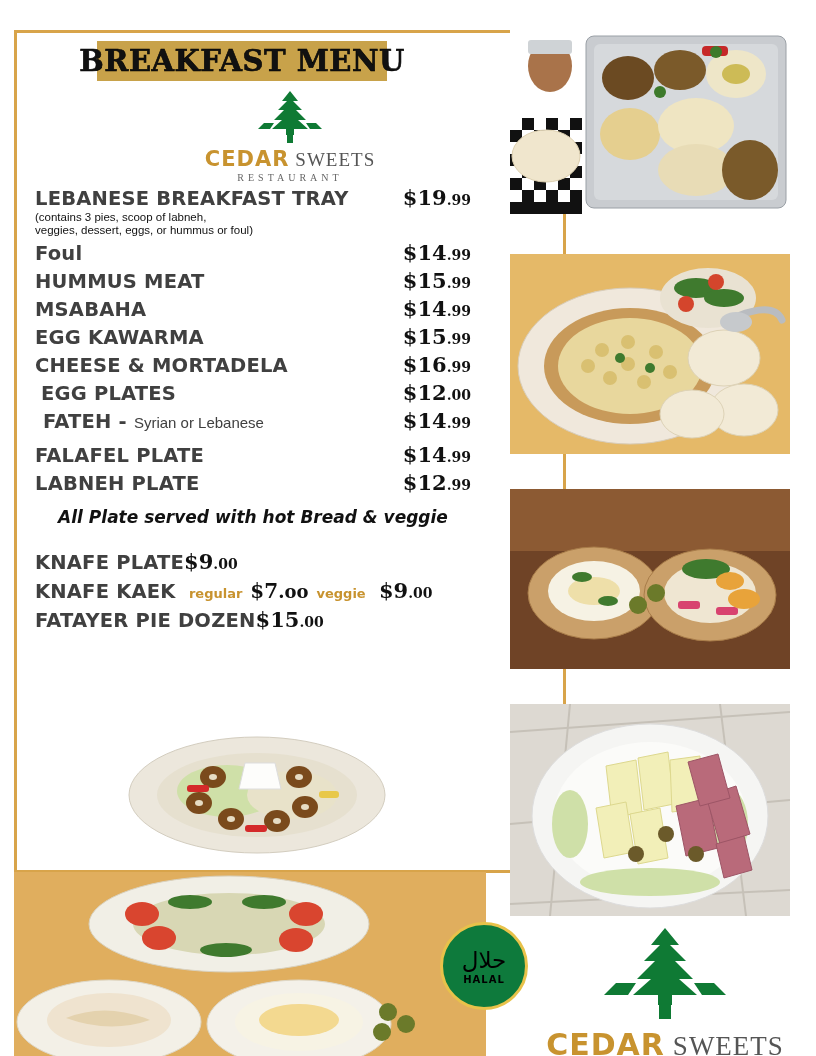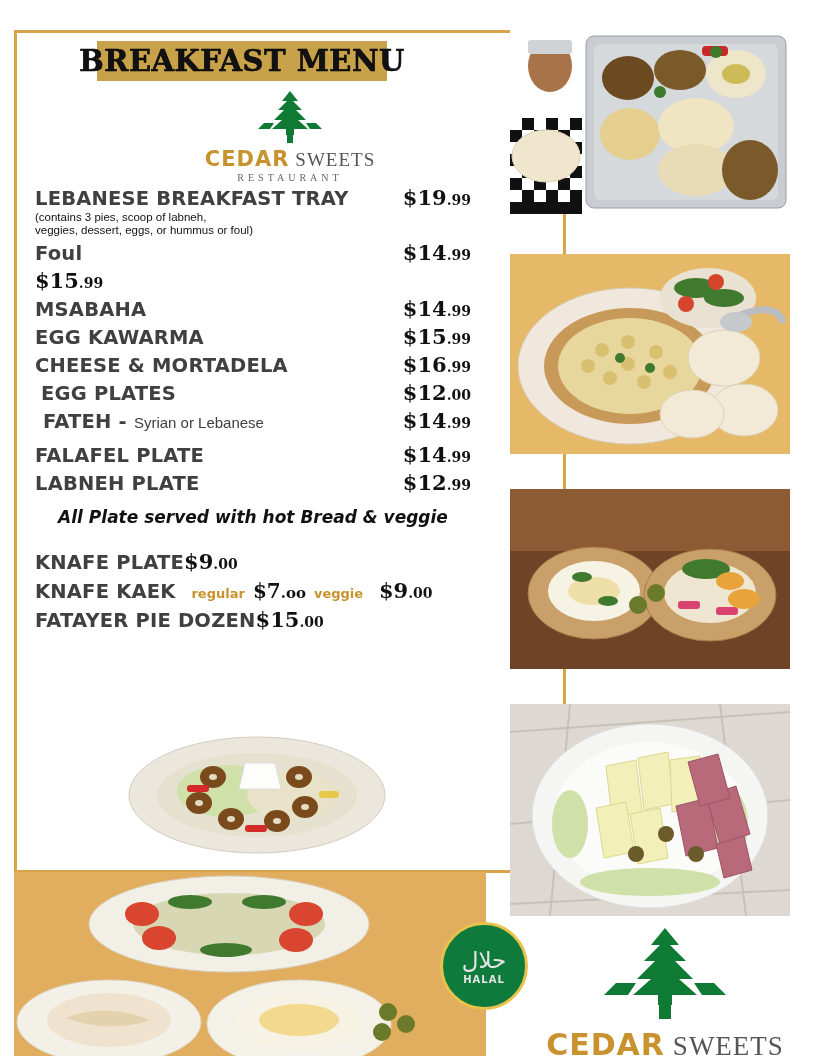--- a/index.html
+++ b/index.html
@@ -97,21 +97,21 @@
     margin-bottom:4px;
   }
   .mid-wrap{display:flex;align-items:baseline;gap:8px;flex:1;justify-content:center;}
   .mid-label{
     font-family:"DejaVu Sans", sans-serif;
     font-weight:bold;font-size:13px;color:#c8932f;
   }
   .mid-price{
     font-family:"DejaVu Serif", serif;font-weight:bold;font-size:20px;color:#111;
   }
-  .mid-price .cents{font-size:15px;}
+  .mid-price .cents{font-size:18px;}
   .price-col{width:92px;text-align:left;}
 
   
   #falafel-photo{
     position:absolute;left:110px;top:700px;width:260px;height:125px;
   }
 
   
   #bottom-photo{
     position:absolute;left:14px;top:872px;width:472px;height:184px;
@@ -129,21 +129,21 @@
   #photo-4{left:510px;top:704px;width:280px;height:212px;}
 
   
   #halal-badge{
     position:absolute;left:440px;top:922px;width:88px;height:88px;
     border-radius:50%;
     background:#0e7a3c;
     border:3px solid #e8c24a;
     box-sizing:border-box;
     display:flex;flex-direction:column;align-items:center;justify-content:center;
-    color:#e5e5e5;
+    color:#000000;
     text-align:right;
   }
   #halal-ar{
     font-family:"DejaVu Sans", sans-serif;font-size:23px;line-height:24px;
   }
   #halal-en{
     font-family:"DejaVu Sans", sans-serif;font-size:10px;font-weight:bold;letter-spacing:1px;margin-top:2px;
   }
 
   
@@ -195,20 +195,21 @@
     </div>
     <div class="note" style="white-space:pre-line">(contains 3 pies, scoop of labneh,
 veggies, dessert, eggs, or hummus or foul)</div>
 
     <div class="row">
       <span class="iname">Foul</span>
       <span class="price"><span>$14</span><span class="cents">.99</span></span>
     </div>
 
     <div class="row">
+      <span class="iname">HUMMUS MEAT</span>
       <span class="price"><span>$15</span><span class="cents">.99</span></span>
     </div>
 
     <div class="row">
       <span class="iname">MSABAHA</span>
       <span class="price"><span>$14</span><span class="cents">.99</span></span>
     </div>
 
     <div class="row">
       <span class="iname">EGG KAWARMA</span>

